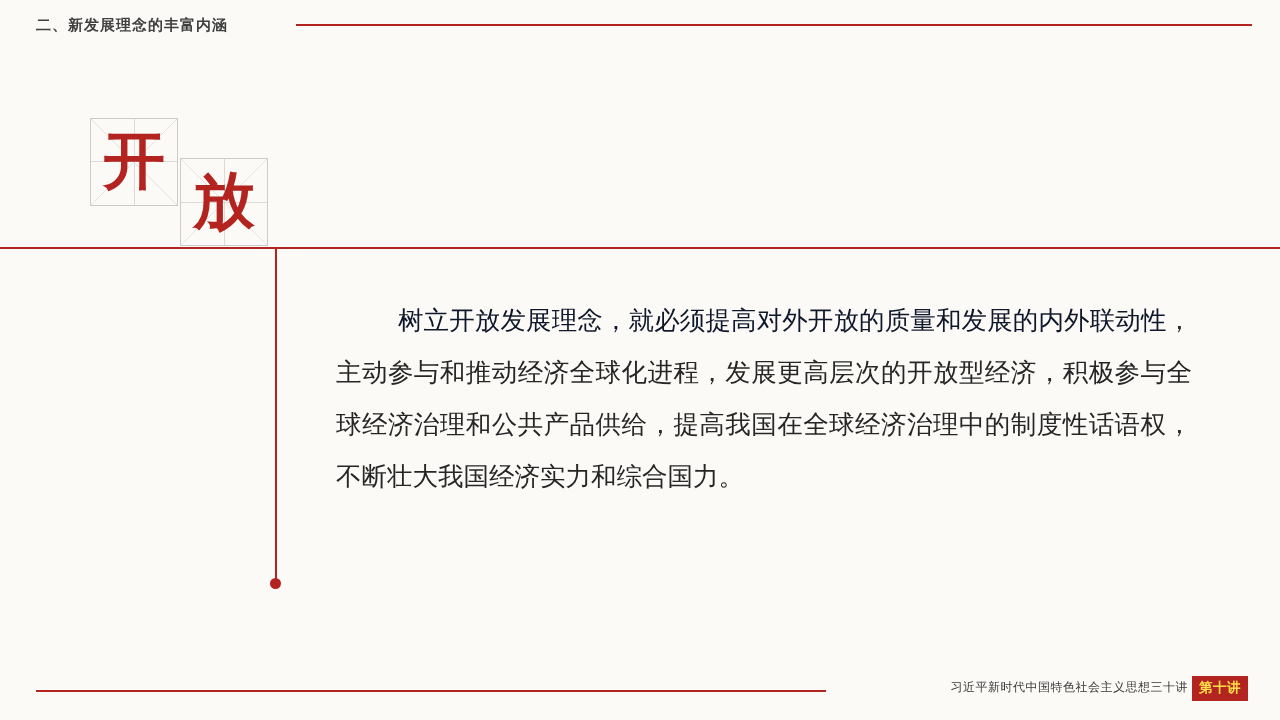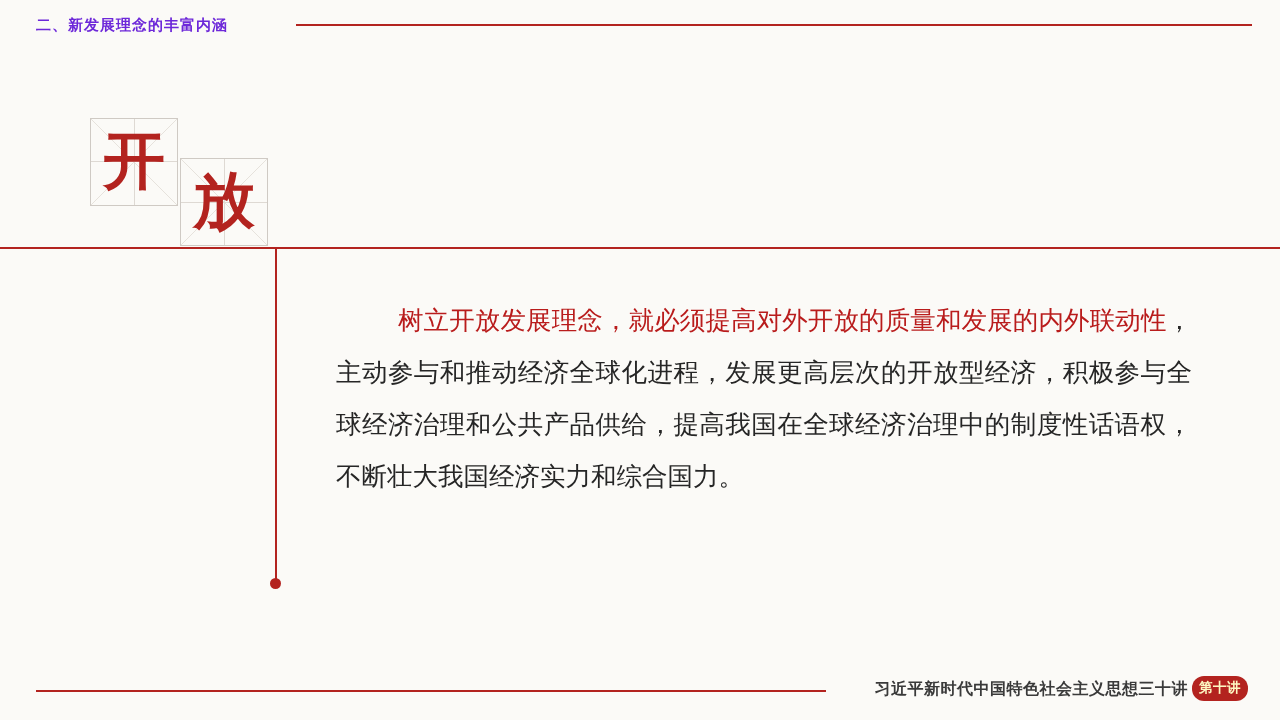--- a/index.html
+++ b/index.html
@@ -22,21 +22,21 @@
     left: 0;
     width: 1280px;
     height: 52px;
   }
   .header-title {
     position: absolute;
     left: 36px;
     top: 16px;
     font-size: 15px;
     font-weight: bold;
-    color: #6d28d9;
+    color: #404040;
     letter-spacing: 1px;
     white-space: nowrap;
   }
   .header-rule {
     position: absolute;
     left: 296px;
     top: 24px;
     width: 956px;
     height: 2px;
     background: #b3231f;
@@ -133,54 +133,53 @@
     top: 294px;
     width: 856px;
     font-family: "DejaVu Sans", sans-serif;
     font-size: 25.5px;
     line-height: 52px;
     color: #262626;
     text-indent: 62px;
     text-align: justify;
   }
   .hl {
-    color: #b91c1c;
+    color: #0f172a;
   }
 
   
   .footer-rule {
     position: absolute;
     left: 36px;
     top: 690px;
     width: 790px;
     height: 2px;
     background: #b3231f;
   }
   .footer-text {
     position: absolute;
     right: 92px;
     top: 679px;
-    font-size: 16px;
-    font-weight: bold;
+    font-size: 12px;
+    font-weight: normal;
     color: #3a3a3a;
     letter-spacing: 0.5px;
     white-space: nowrap;
   }
   .footer-badge {
     position: absolute;
     right: 32px;
     top: 676px;
     padding: 3px 7px 4px 7px;
     background: #b3231f;
-    color: #fef9c3;
+    color: #fde047;
     font-size: 13.5px;
     font-weight: bold;
     letter-spacing: 0.5px;
     white-space: nowrap;
-    border-radius: 12px;
   }
 </style>
 </head>
 <body>
 
 <div class="header">
   <div class="header-title">二、新发展理念的丰富内涵</div>
   <div class="header-rule"></div>
 </div>
 

